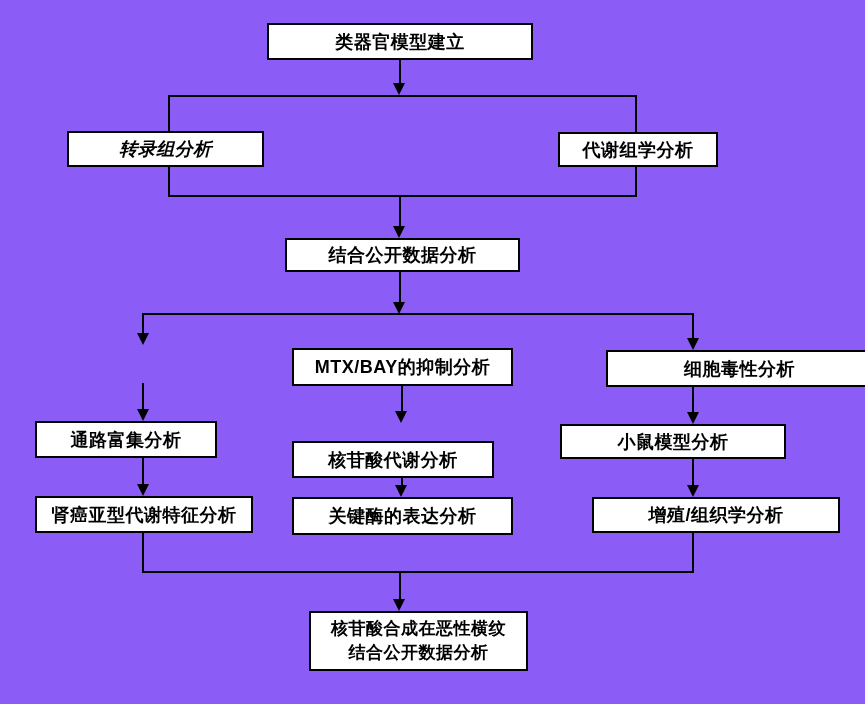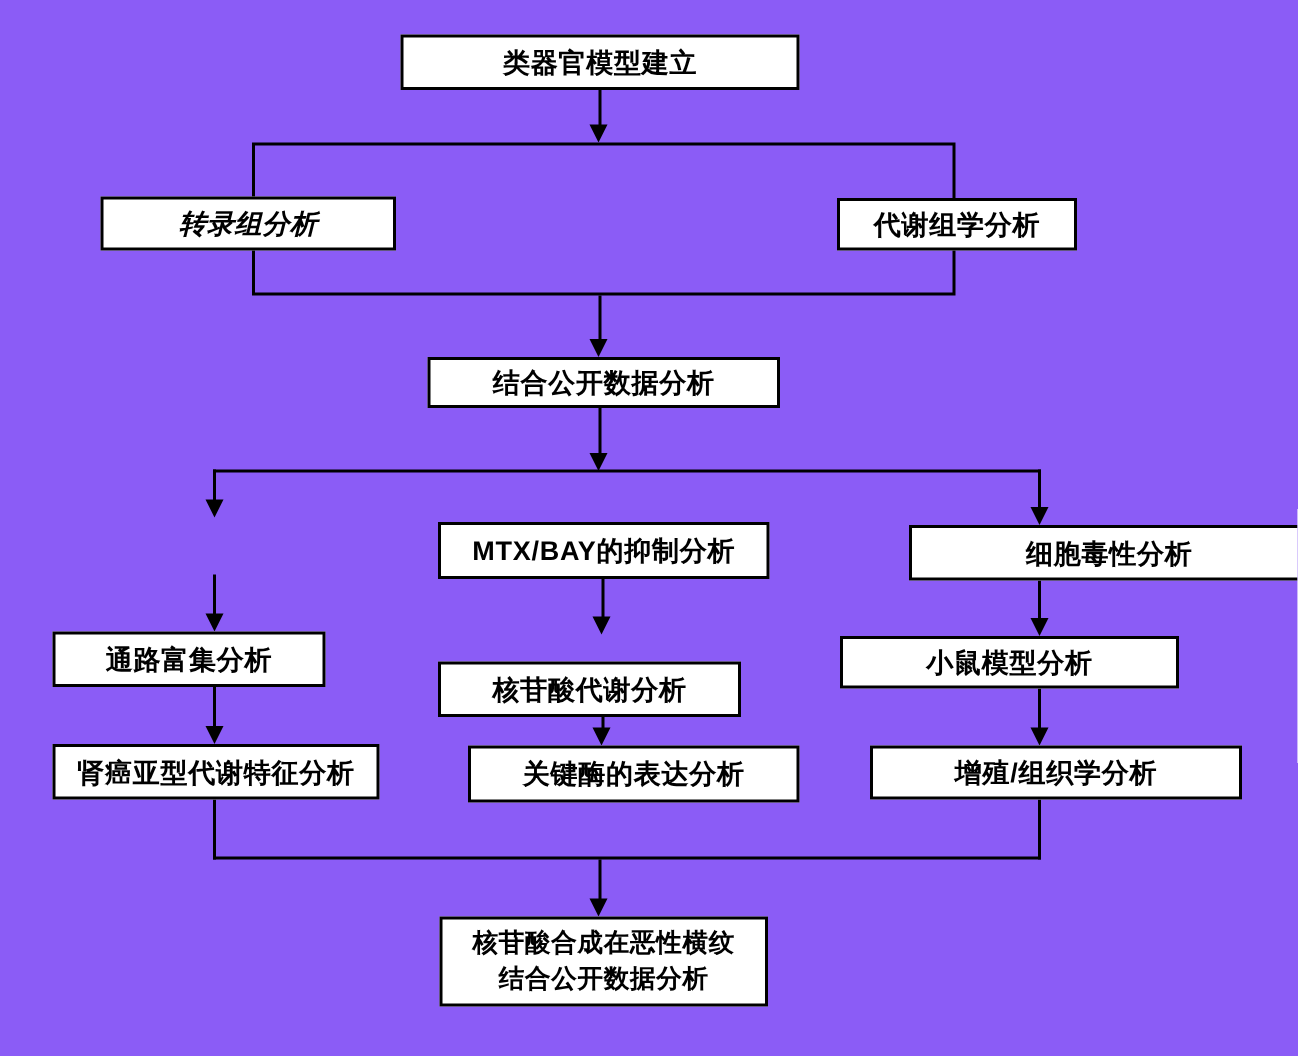--- a/index.html
+++ b/index.html
@@ -58,20 +58,21 @@
     border-right: 6px solid transparent;
     border-top: 12px solid #000000;
     z-index: 0;
   }
   .final-label span {
     display: block;
     line-height: 1.4;
   }
   .final-label {
     font-size: 17px;
+    margin-left: 16px;
   }
 </style>
 </head>
 <body>
 
 <div id="canvas">
 
   <div class="box" style="left:267px; top:23px; width:266px; height:37px;">类器官模型建立</div>
 
   <div class="vline" style="left:399px; top:60px; height:24px;"></div>
@@ -113,33 +114,33 @@
   <div class="box" style="left:35px; top:496px; width:218px; height:37px;">肾癌亚型代谢特征分析</div>
 
   <div class="vline" style="left:401px; top:386px; height:26px;"></div>
   <div class="arrowhead" style="left:395px; top:411px;"></div>
 
   <div class="box" style="left:292px; top:441px; width:202px; height:37px;">核苷酸代谢分析</div>
 
   <div class="vline" style="left:401px; top:460px; height:26px;"></div>
   <div class="arrowhead" style="left:395px; top:485px;"></div>
 
-  <div class="box" style="left:292px; top:497px; width:221px; height:38px;margin-left:20px;">关键酶的表达分析</div>
+  <div class="box" style="left:292px; top:497px; width:221px; height:38px;">关键酶的表达分析</div>
 
   <div class="box" style="left:560px; top:350px; width:267px; height:37px;margin-left:46px;">细胞毒性分析</div>
 
   <div class="vline" style="left:692px; top:387px; height:26px;"></div>
   <div class="arrowhead" style="left:687px; top:412px;"></div>
 
   <div class="box" style="left:560px; top:424px; width:226px; height:35px;">小鼠模型分析</div>
 
   <div class="vline" style="left:692px; top:459px; height:27px;"></div>
   <div class="arrowhead" style="left:687px; top:485px;"></div>
 
-  <div class="box" style="left:580px; top:497px; width:248px; height:36px;">增殖/组织学分析</div>
+  <div class="box" style="left:592px; top:497px; width:248px; height:36px;">增殖/组织学分析</div>
 
   <div class="vline" style="left:142px; top:533px; height:40px;"></div>
   <div class="vline" style="left:692px; top:533px; height:40px;"></div>
   <div class="hline" style="left:142px; top:571px; width:552px;"></div>
 
   <div class="vline" style="left:399px; top:573px; height:27px;"></div>
   <div class="arrowhead" style="left:393px; top:599px;"></div>
 
   <div class="box final-label" style="left:293px; top:611px; width:219px; height:60px; flex-direction:column;">
     <span>核苷酸合成在恶性横纹</span>

